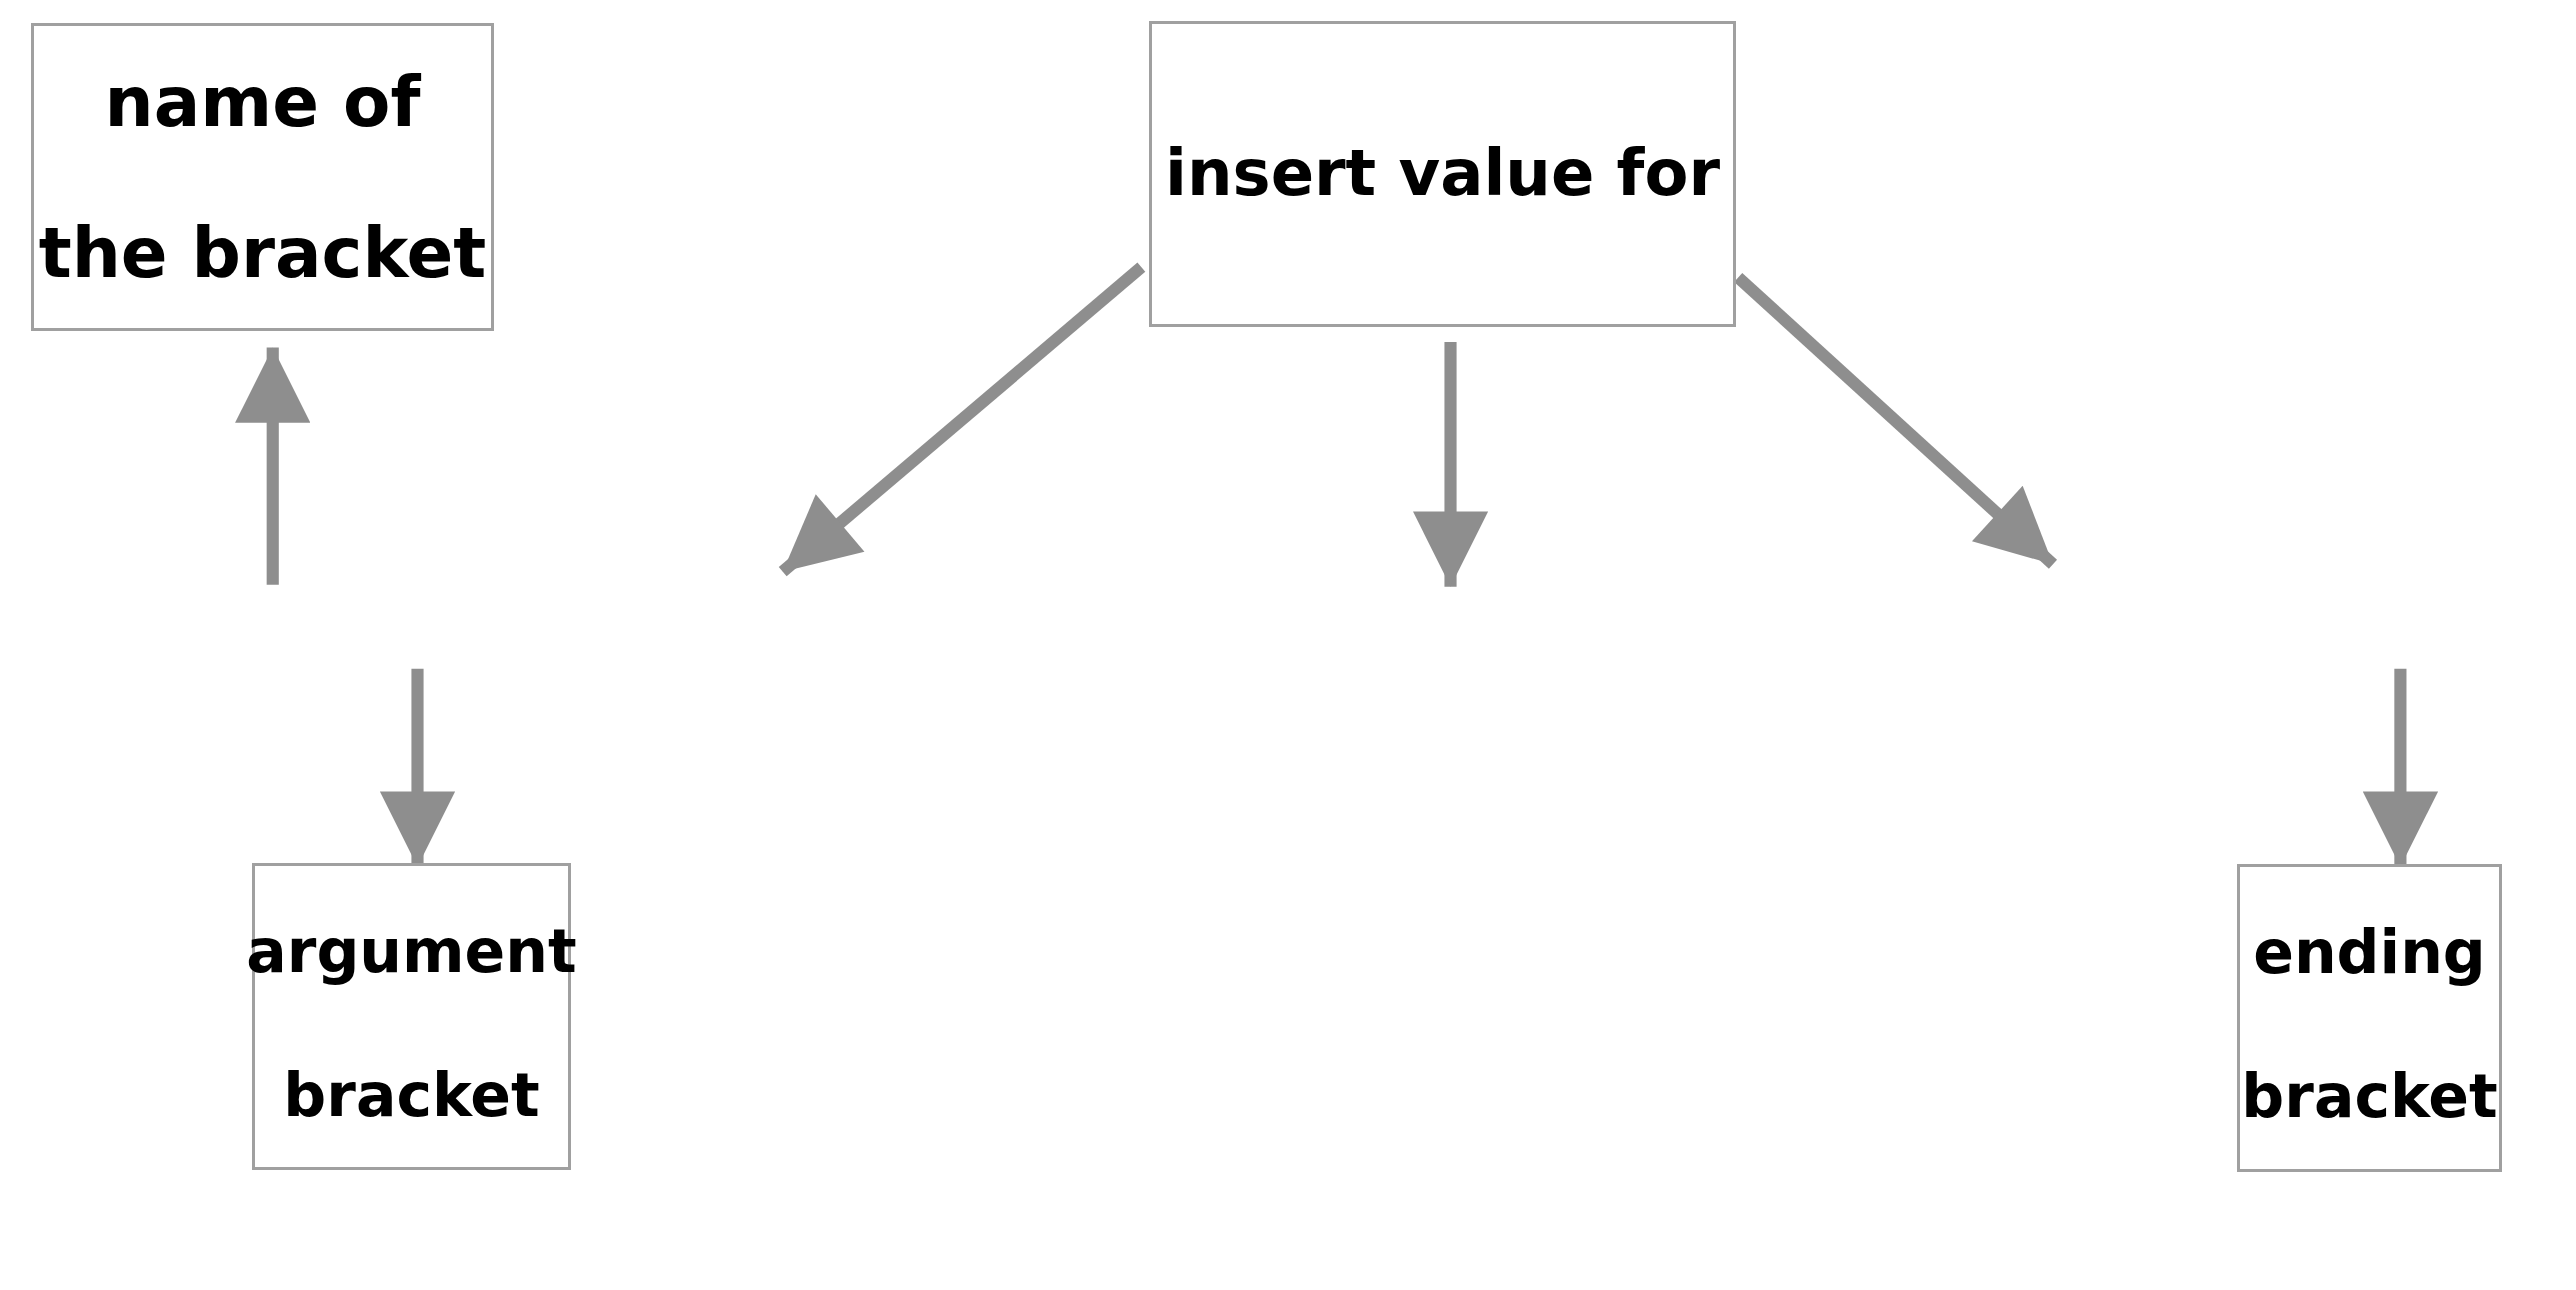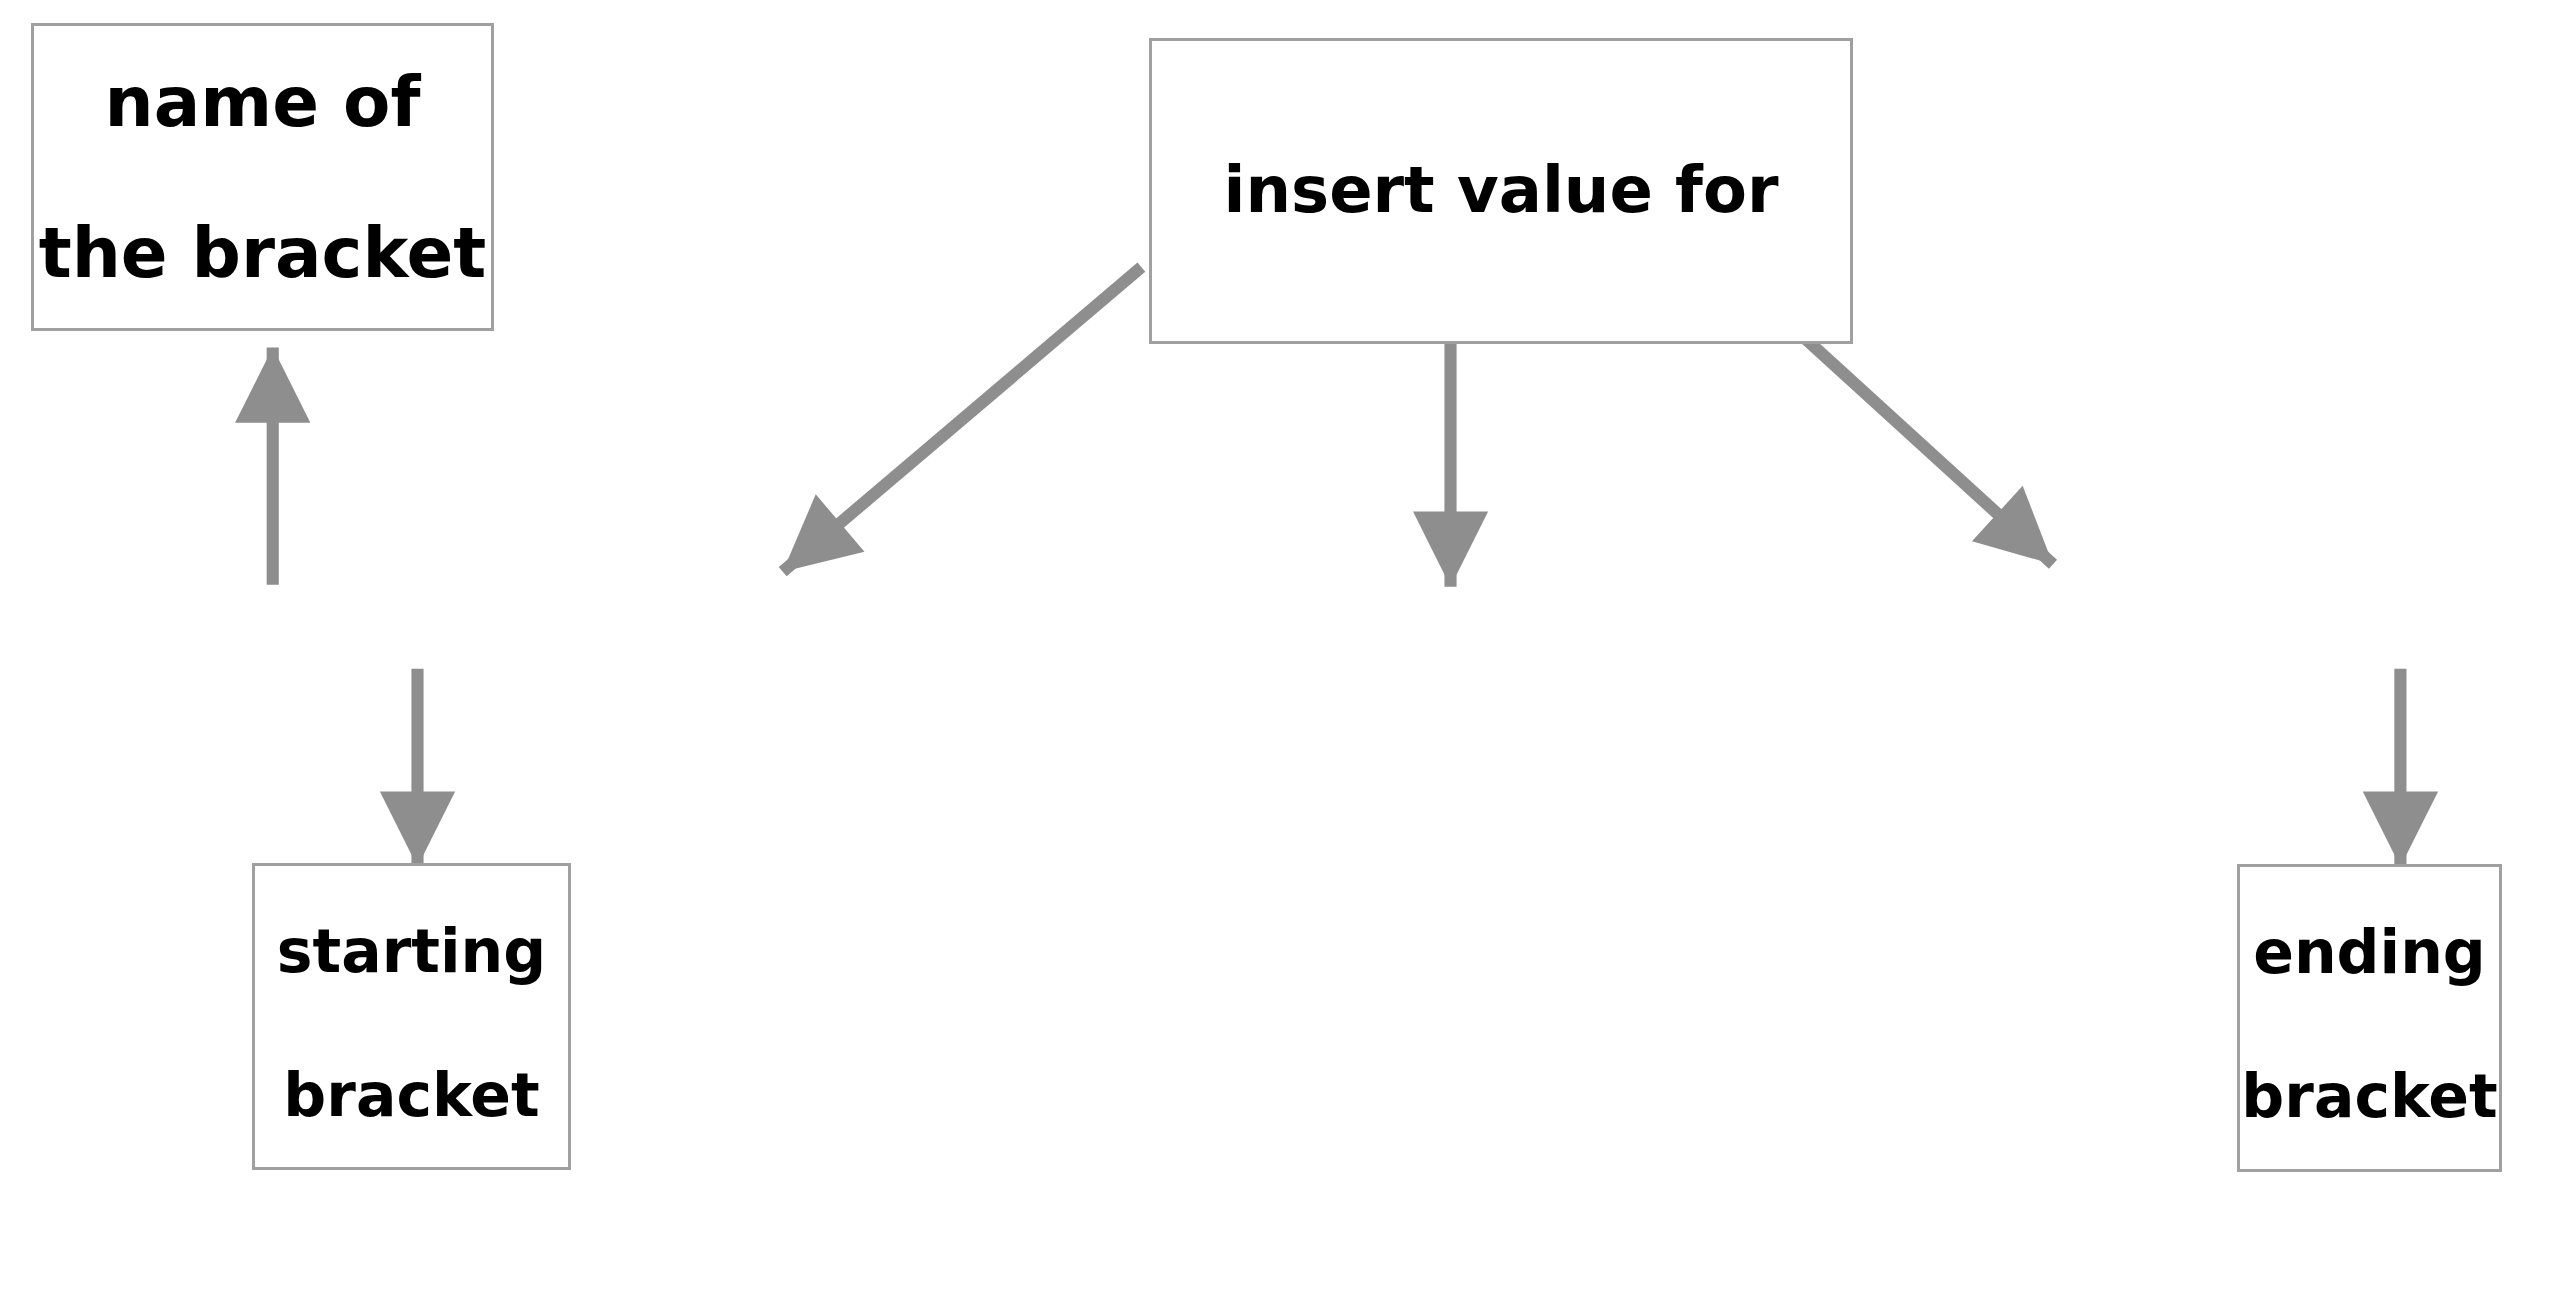--- a/index.html
+++ b/index.html
@@ -32,21 +32,21 @@
     flex-direction:column;
     justify-content:space-around;
     align-items:center;
     text-align:right;
     color:var(--text-black);
     font-weight:bold;
     line-height:1.05;
   }
   .label-box .line{white-space:nowrap;}
   #box-function-name{left:31px;top:23.4px;width:463px;height:308px;font-size:69px;}
-  #box-insert-value{left:1149px;top:38px;width:704px;height:306px;font-size:64px;}
+  #box-insert-value{left:1149px;top:21px;width:587px;height:306px;font-size:64px;}
   #box-starting-bracket{left:252px;top:863px;width:319px;height:307px;font-size:60px;padding-top:13px;}
   #box-ending-bracket{left:2237px;top:864px;width:265px;height:308px;font-size:60px;padding-top:13px;}
   .code-line{
     position:absolute;
     left:154px;
     top:557px;
     height:140px;
     line-height:140px;
     font-family:"DejaVu Sans Mono", monospace;
     font-size:97px;
@@ -76,21 +76,21 @@
   <div class="label-box" id="box-function-name">
     <span class="line">name of</span>
     <span class="line">the bracket</span>
   </div>
 
   <div class="label-box" id="box-insert-value">
     <span class="line">insert value for</span>
   </div>
 
   <div class="label-box" id="box-starting-bracket">
-    <span class="line">starting</span>
+    <span class="line">argument</span>
     <span class="line">bracket</span>
   </div>
 
   <div class="label-box" id="box-ending-bracket">
     <span class="line">ending</span>
     <span class="line">bracket</span>
   </div>
 
 
 </div>

